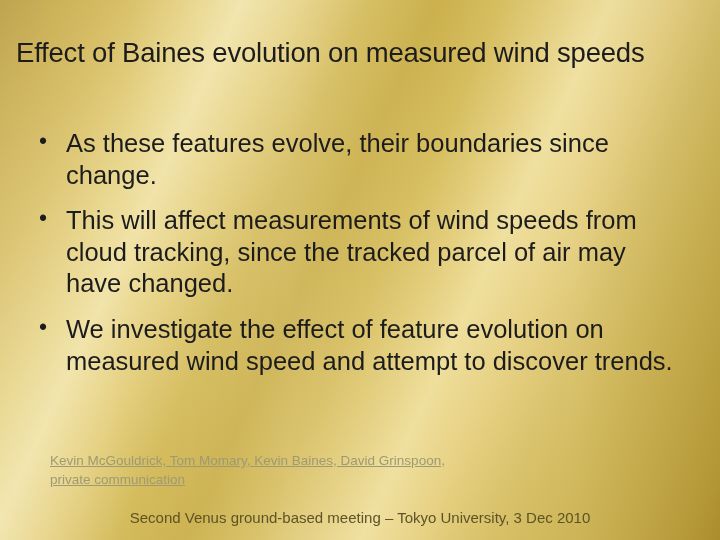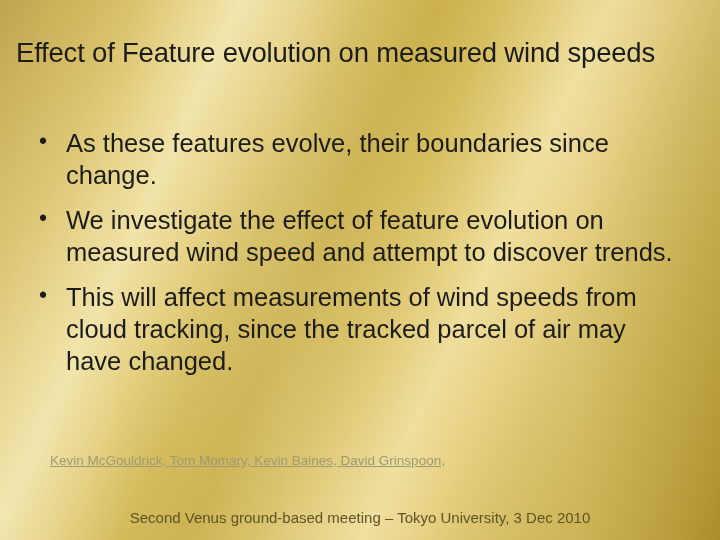--- a/index.html
+++ b/index.html
@@ -115,29 +115,30 @@
     font-size: 15px;
     color: #5d5326;
     z-index: 2;
   }
 </style>
 </head>
 <body>
 
 <div class="slide">
 
-  <div class="title">Effect of Feature evolution on measured wind speeds</div>
+  <div class="title">Effect of Baines evolution on measured wind speeds</div>
 
   <div class="body">
     <ul class="bullets">
       <li>As these features evolve, their boundaries since change.</li>
+      <li>This will affect measurements of wind speeds from cloud tracking, since the tracked parcel of air may have changed.</li>
       <li>We investigate the effect of feature evolution on measured wind speed and attempt to discover trends.</li>
-      <li>This will affect measurements of wind speeds from cloud tracking, since the tracked parcel of air may have changed.</li>
     </ul>
   </div>
 
   <div class="credit">
     <span class="line1">Kevin McGouldrick, Tom Momary, Kevin Baines, David Grinspoon,</span>
+    <span class="line2">private communication</span>
   </div>
 
   <div class="footer">Second Venus ground-based meeting – Tokyo University, 3 Dec 2010</div>
 
 </div>
 
 </body></html>

